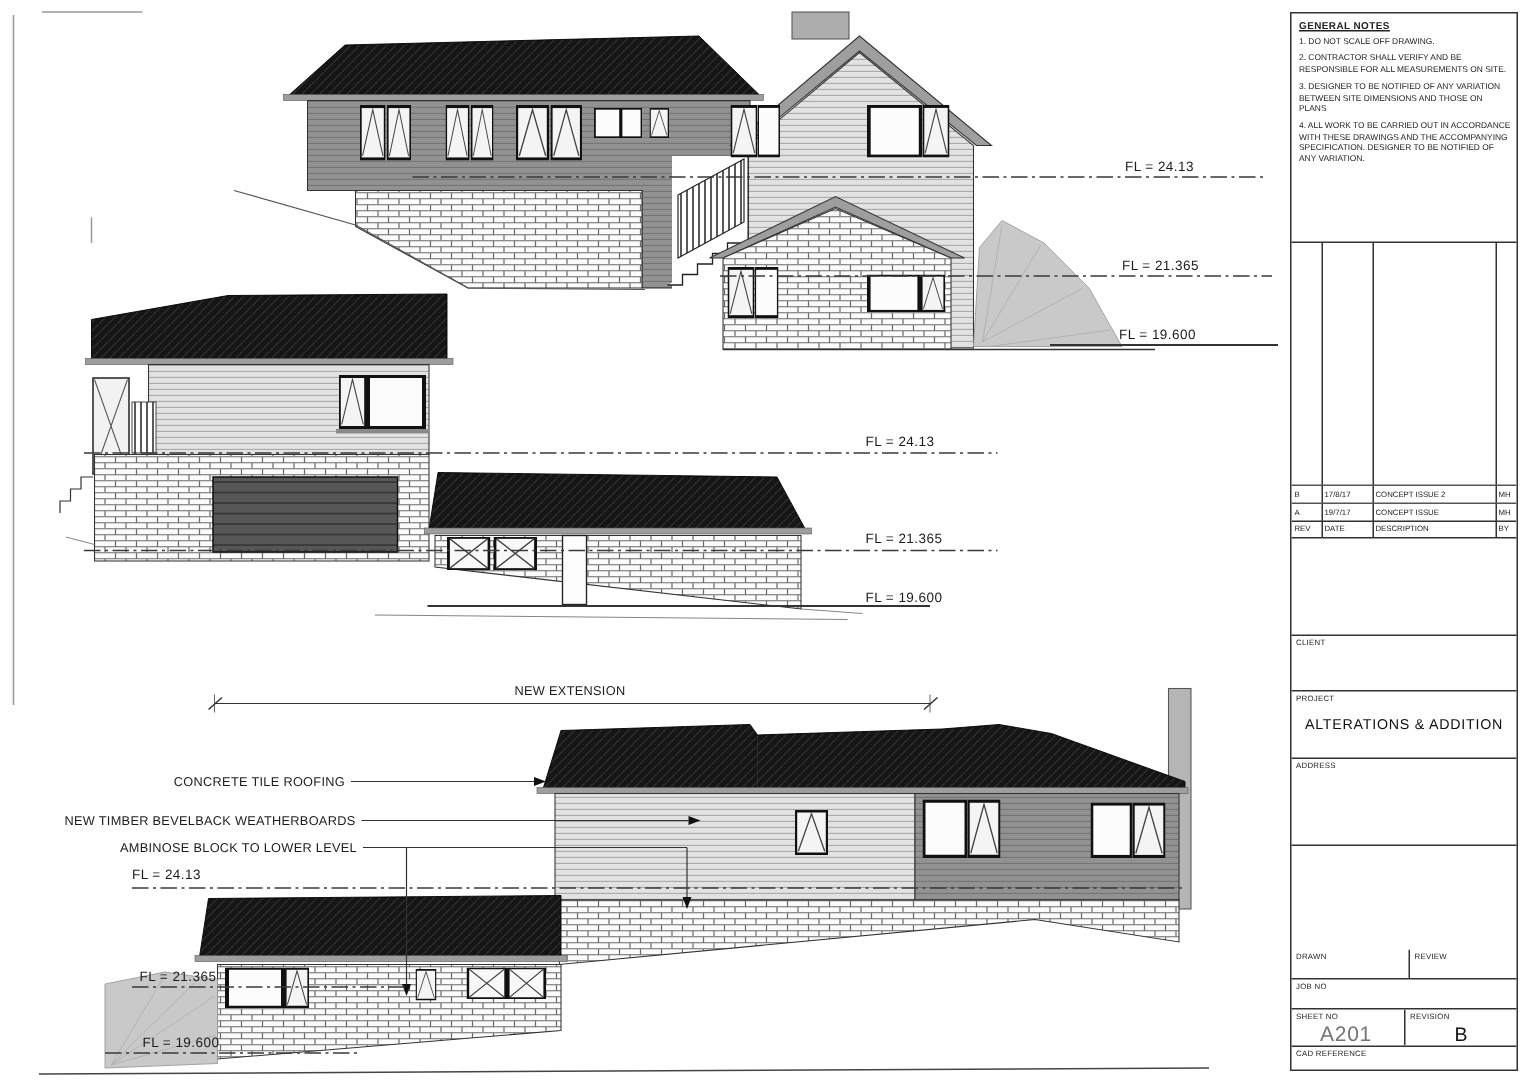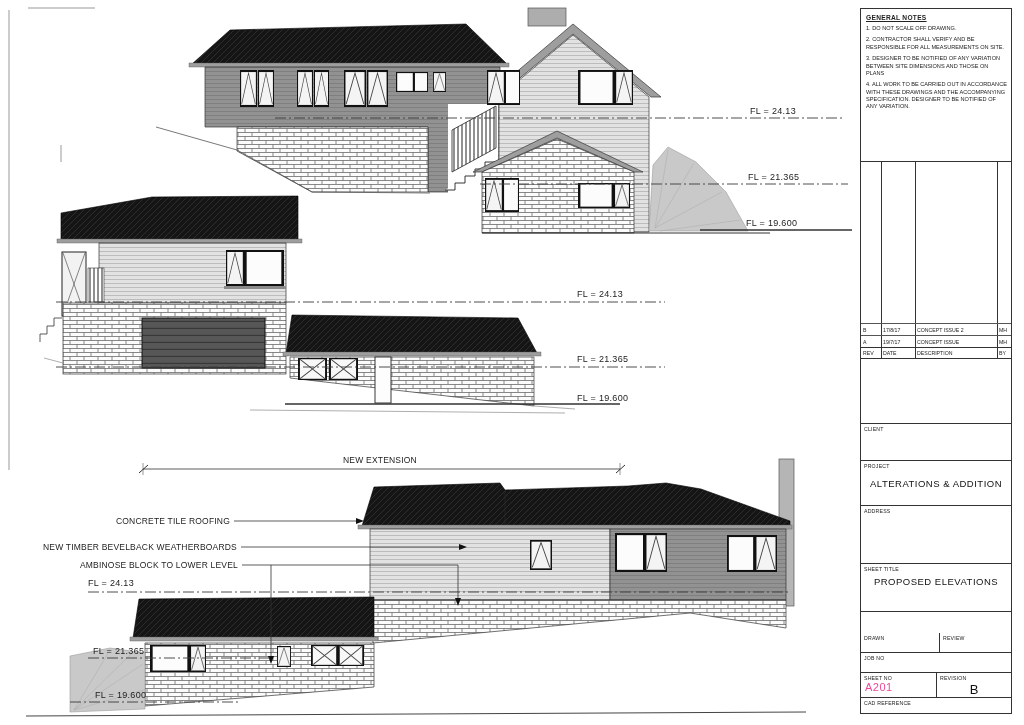--- a/index.html
+++ b/index.html
@@ -32,21 +32,21 @@
   .bigval{display:block;text-align:center;font-size:9.5px;letter-spacing:0.5px;margin-top:9px;color:#111;}
   .daterow{top:603px;height:21px;}
   .drawnrow{top:624px;height:20px;}
   .jobrow{top:644px;height:20px;}
   .shrow{top:664px;height:25px;}
   .cadrow{top:689px;height:16px;border-bottom:none;}
   .half-divider{position:absolute;top:0;bottom:0;width:1px;background:#333;}
   .cell-l{position:absolute;left:0;top:0;bottom:0;}
   .cell-r{position:absolute;top:0;bottom:0;}
   .midval{display:block;font-size:8.5px;padding:1px 0 0 4px;color:#111;}
-  .sheetno{display:block;font-size:11px;padding:0 0 0 4px;color:#ec4899;letter-spacing:0.5px;}
+  .sheetno{display:block;font-size:14px;padding:0 0 0 4px;color:#737373;letter-spacing:0.5px;margin-left:15px;}
   .revletter{display:block;font-size:13px;text-align:center;color:#111;margin-top:1px;}
 </style>
 </head>
 <body>
 
 <div id="sheet">
 
 <svg width="862" height="725" viewBox="0 0 862 725" xmlns="http://www.w3.org/2000/svg">
   <defs>
     <pattern id="brick" width="14" height="8" patternUnits="userSpaceOnUse">
@@ -286,24 +286,20 @@
   <div class="sec project">
     <span class="lbl">PROJECT</span>
     <span class="bigval">ALTERATIONS &amp; ADDITION</span>
   </div>
 
   <div class="sec address">
     <span class="lbl">ADDRESS</span>
     <span></span>
   </div>
 
-  <div class="sec stitle">
-    <span class="lbl">SHEET TITLE</span>
-    <span class="bigval" style="margin-top:4px">PROPOSED ELEVATIONS</span>
-  </div>
 
 
   <div class="sec drawnrow">
     <div class="half-divider" style="left:78px"></div>
     <div class="cell-l" style="width:78px">
       <span class="lbl">DRAWN</span>
       <span class="midval"></span>
     </div>
     <div class="cell-r" style="left:79px;right:0">
       <span class="lbl">REVIEW</span>

